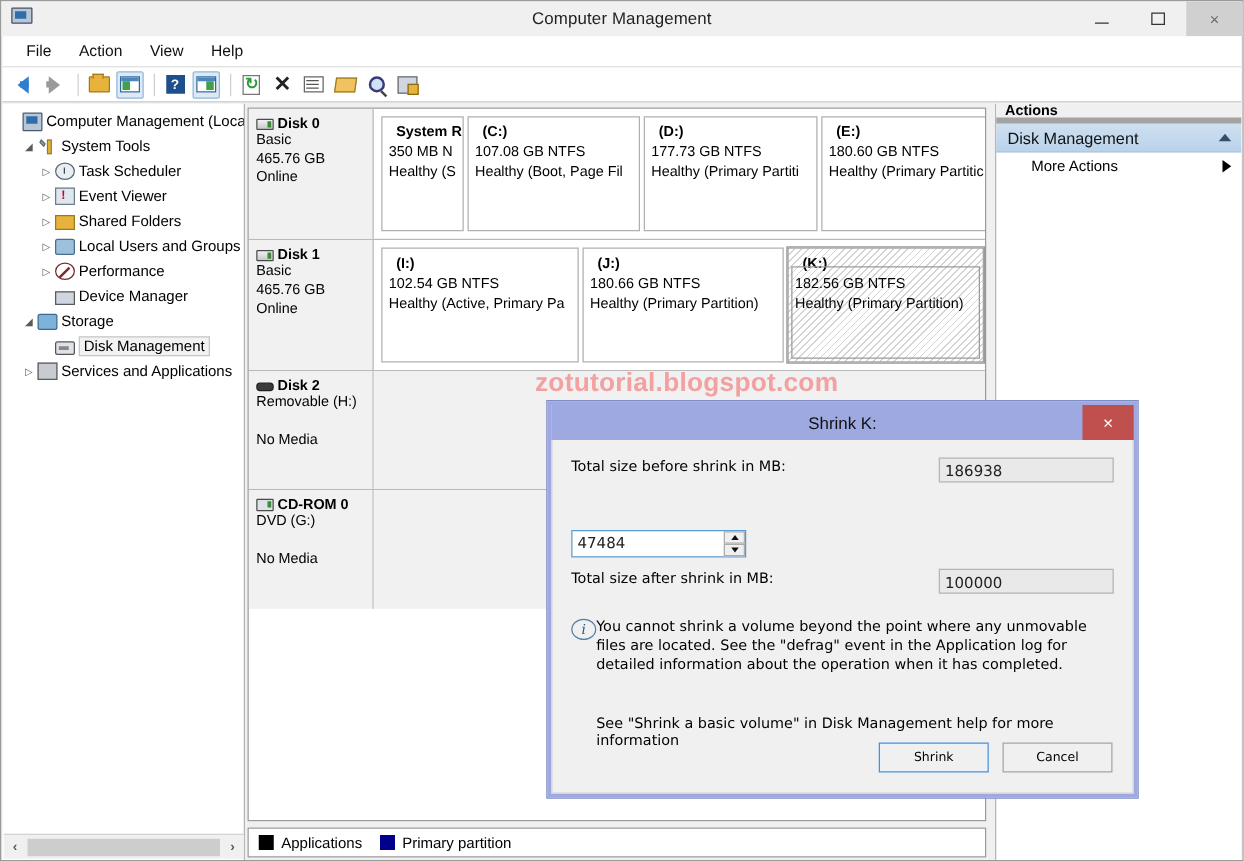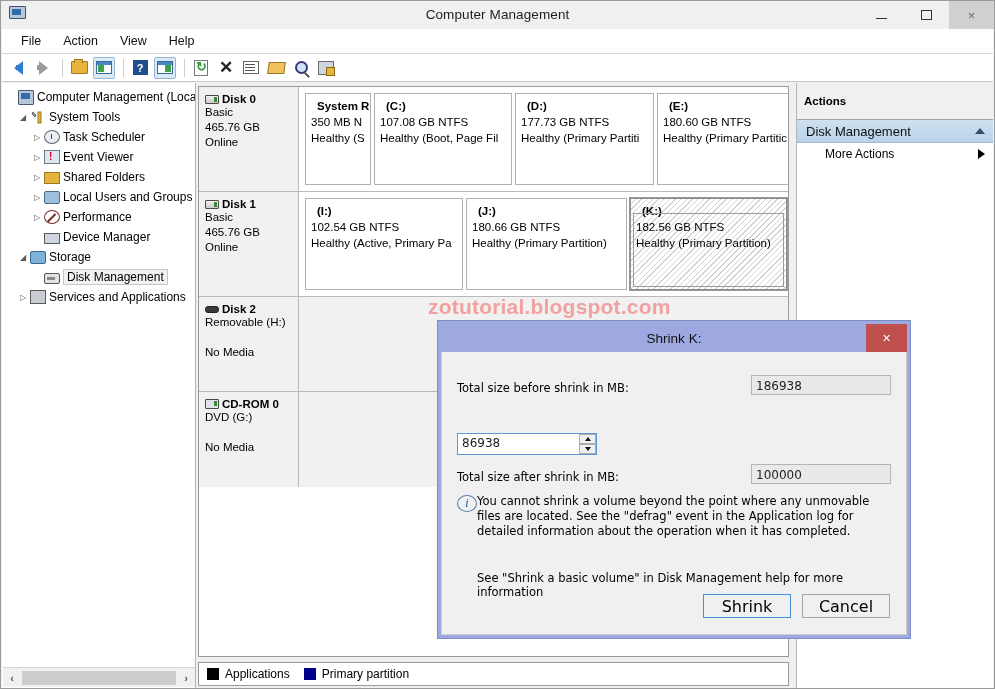--- a/index.html
+++ b/index.html
@@ -192,21 +192,21 @@
   }
   .legend-sw { width: 12px; height: 12px; }
   .legend-label { font-size: 12px; color: #000; margin-right: 8px; }
 
   
   .actions {
     position: absolute; left: 795px; top: 82px; width: 197px; height: 605px;
     background: #ffffff; border-left: 1px solid #b5b5b5;
   }
   .actions-header {
-    height: 37px; background: #f0f0f0; border-bottom: 1px solid #a3a3a3;
+    height: 16px; background: #f0f0f0; border-bottom: 5px solid #a3a3a3;
     display:flex; align-items:center; padding-left: 7px;
     font-size: 11.5px; font-weight: bold; color: #000;
   }
   .actions-group {
     height: 23px; background: linear-gradient(#cfe0f0,#b9d2ea);
     border-bottom: 1px solid #9fb9d2;
     display:flex; align-items:center; justify-content: space-between;
     padding: 0 8px 0 9px; font-size: 13px; color: #111;
   }
   .actions-item {
@@ -233,21 +233,21 @@
     position: absolute; right: 0; top: 0; width: 41px; height: 28px;
     background: #c0504d; color: #fff; font-size: 14px;
     display:flex; align-items:center; justify-content:center;
   }
   .dlg-body {
     position:absolute; left: 0; top: 28px; right: 0; bottom: 0;
     background: #f0f0f0; border: 1px solid #cfcfcf; border-top: none;
     padding: 14px 15px 0 15px;
     font-family: "DejaVu Sans", sans-serif;
   }
-  .frow { display:flex; align-items:flex-end; height: 29px; }
+  .frow { display:flex; align-items:flex-start; height: 29px; }
   .flabel { flex: 1; font-size: 11.5px; color: #000; }
   .finput {
     width: 140px; height: 20px; background: #e9e9e9; border: 1px solid #b5b5b5;
     font-size: 12px; color: #222; padding: 1px 0 0 4px; line-height: 18px;
   }
   .spin-wrap { position: relative; width: 140px; height: 22px; }
   .spin-field {
     position:absolute; left:0; top:0; width: 140px; height: 22px;
     background:#fff; border:1px solid #5a9bd5; font-size: 12px; color:#222;
     padding: 2px 0 0 4px;
@@ -264,21 +264,21 @@
     flex: 0 0 20px; width: 17px; height: 17px; border: 1.4px solid #5a7fa8;
     border-radius: 50%; color: #2a5a8a; font-size: 11px; font-style: italic;
     display:flex; align-items:center; justify-content:center; font-family:"DejaVu Serif", serif;
     margin-top: 1px;
   }
   .info-text { font-size: 11.5px; color: #000; line-height: 15px; }
   .info-note { font-size: 11.5px; color:#000; margin: 32px 0 0 20px; }
 
   .dlg-buttons { position: absolute; right: 16px; bottom: 16px; display:flex; gap: 11px; }
   .dlg-btn {
-    width: 88px; height: 24px; font-size: 16px; color: #000;
+    width: 88px; height: 24px; font-size: 10px; color: #000;
     background: #f0f0f0; border: 1px solid #a5a5a5;
     display:flex; align-items:center; justify-content:center;
     font-family: "DejaVu Sans", sans-serif;
   }
   .dlg-btn.default { border: 1px solid #4a90d9; box-shadow: inset 0 0 0 1px #eaf3fb; }
 </style>
 </head>
 <body>
 
 <div id="app">
@@ -581,21 +581,21 @@
       <div class="frow">
         <span class="flabel">Total size before shrink in MB:</span>
         <span class="finput">186938</span>
       </div>
 
       <div class="frow">
       </div>
 
       <div class="frow" style="height:31px;">
         <span class="spin-wrap">
-          <span class="spin-field">86938</span>
+          <span class="spin-field">47484</span>
           <span class="spin-btns">
             <span class="spin-b">
                 <i class="sp-up"></i>
               </span>
             <span class="spin-b">
                 <i class="sp-dn"></i>
               </span>
           </span>
         </span>
       </div>

